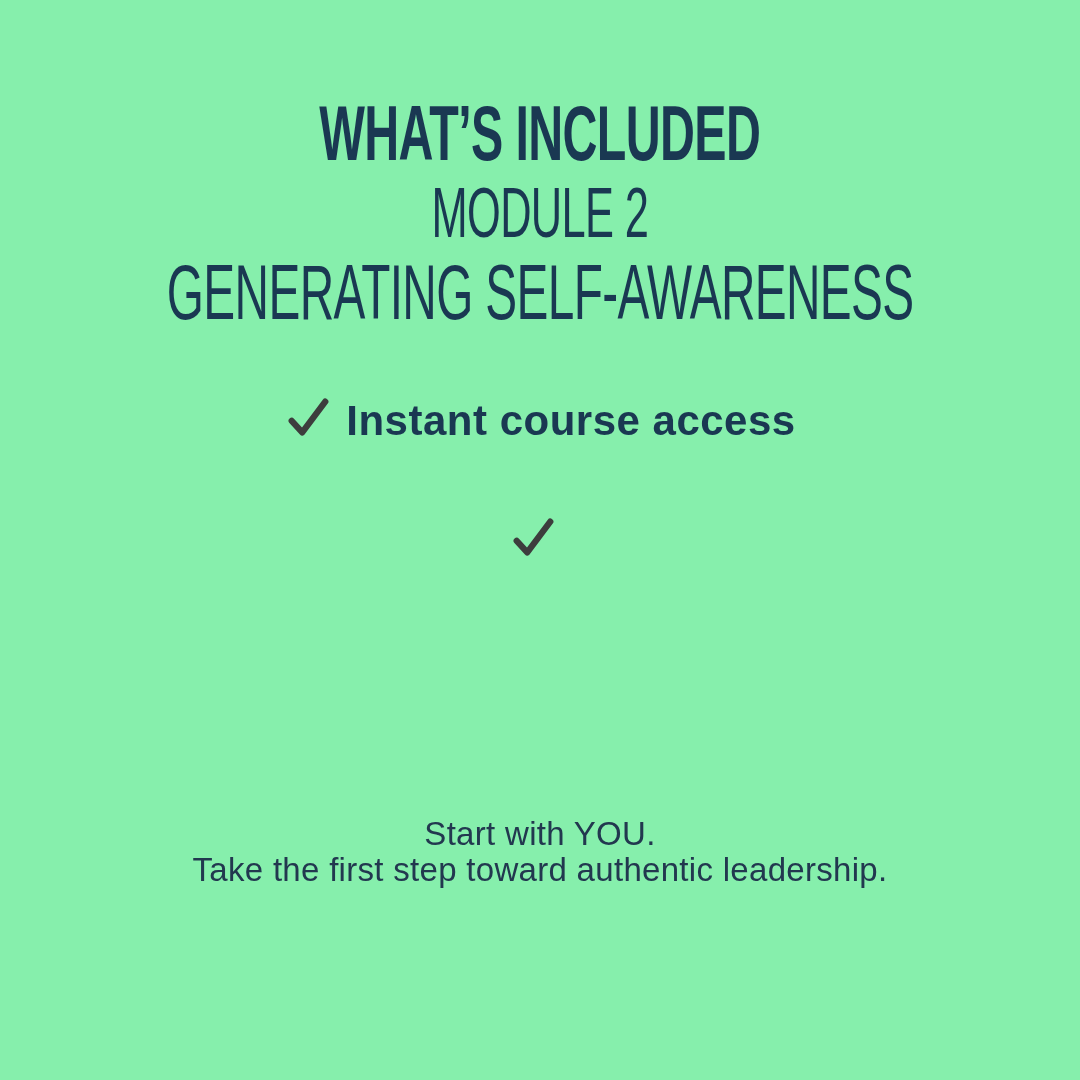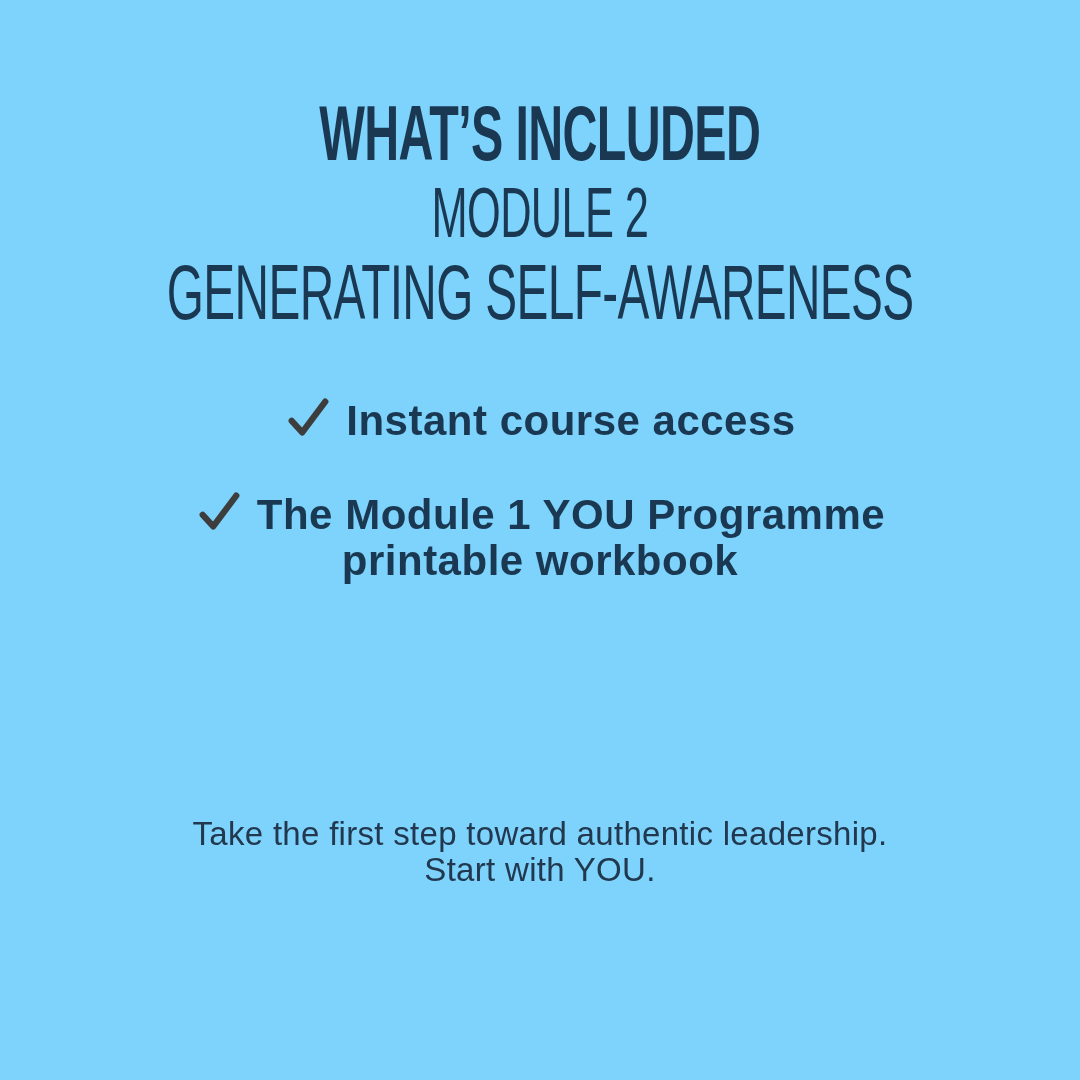--- a/index.html
+++ b/index.html
@@ -6,21 +6,21 @@
   html, body { width: 1080px; height: 1080px; }
   body {
     background: #ffffff;
     font-family: "Liberation Sans", sans-serif;
     overflow: hidden;
   }
   .canvas {
     position: relative;
     width: 1080px;
     height: 1080px;
-    background: #7dd3fc;
+    background: #86efac;
     display: flex;
     flex-direction: column;
     align-items: center;
   }
   
   .header {
     margin-top: 96px;
     display: flex;
     flex-direction: column;
     align-items: center;
@@ -51,21 +51,21 @@
     font-weight: 500;
     line-height: 1.0;
     margin-top: 6px;
   }
   
   .checklist {
     margin-top: 62px;
     display: flex;
     flex-direction: column;
     align-items: center;
-    gap: 44px;
+    gap: 70px;
     width: 100%;
   }
   .item {
     max-width: 850px;
     text-align: center;
     color: #1a3852;
     font-size: 42px;
     font-weight: 700;
     line-height: 1.08;
     letter-spacing: 0.5px;
@@ -109,24 +109,24 @@
           <path d="M8 29 L19 41 L43 9" fill="none" stroke="#3d3d3d" stroke-width="6.5" stroke-linecap="round" stroke-linejoin="round"></path>
         </svg>
       </span><span>Instant course access</span>
     </div>
 
     <div class="item">
       <span class="check">
         <svg width="48" height="48" viewBox="0 0 50 50">
           <path d="M8 29 L19 41 L43 9" fill="none" stroke="#3d3d3d" stroke-width="6.5" stroke-linecap="round" stroke-linejoin="round"></path>
         </svg>
-      </span><span>The Module 1 YOU Programme printable workbook</span>
+      </span>
     </div>
 
 
   </div>
 
   <div class="footer">
+    <div>Start with YOU.</div>
     <div>Take the first step toward authentic leadership.</div>
-    <div>Start with YOU.</div>
   </div>
 
 </div>
 
 </body></html>

